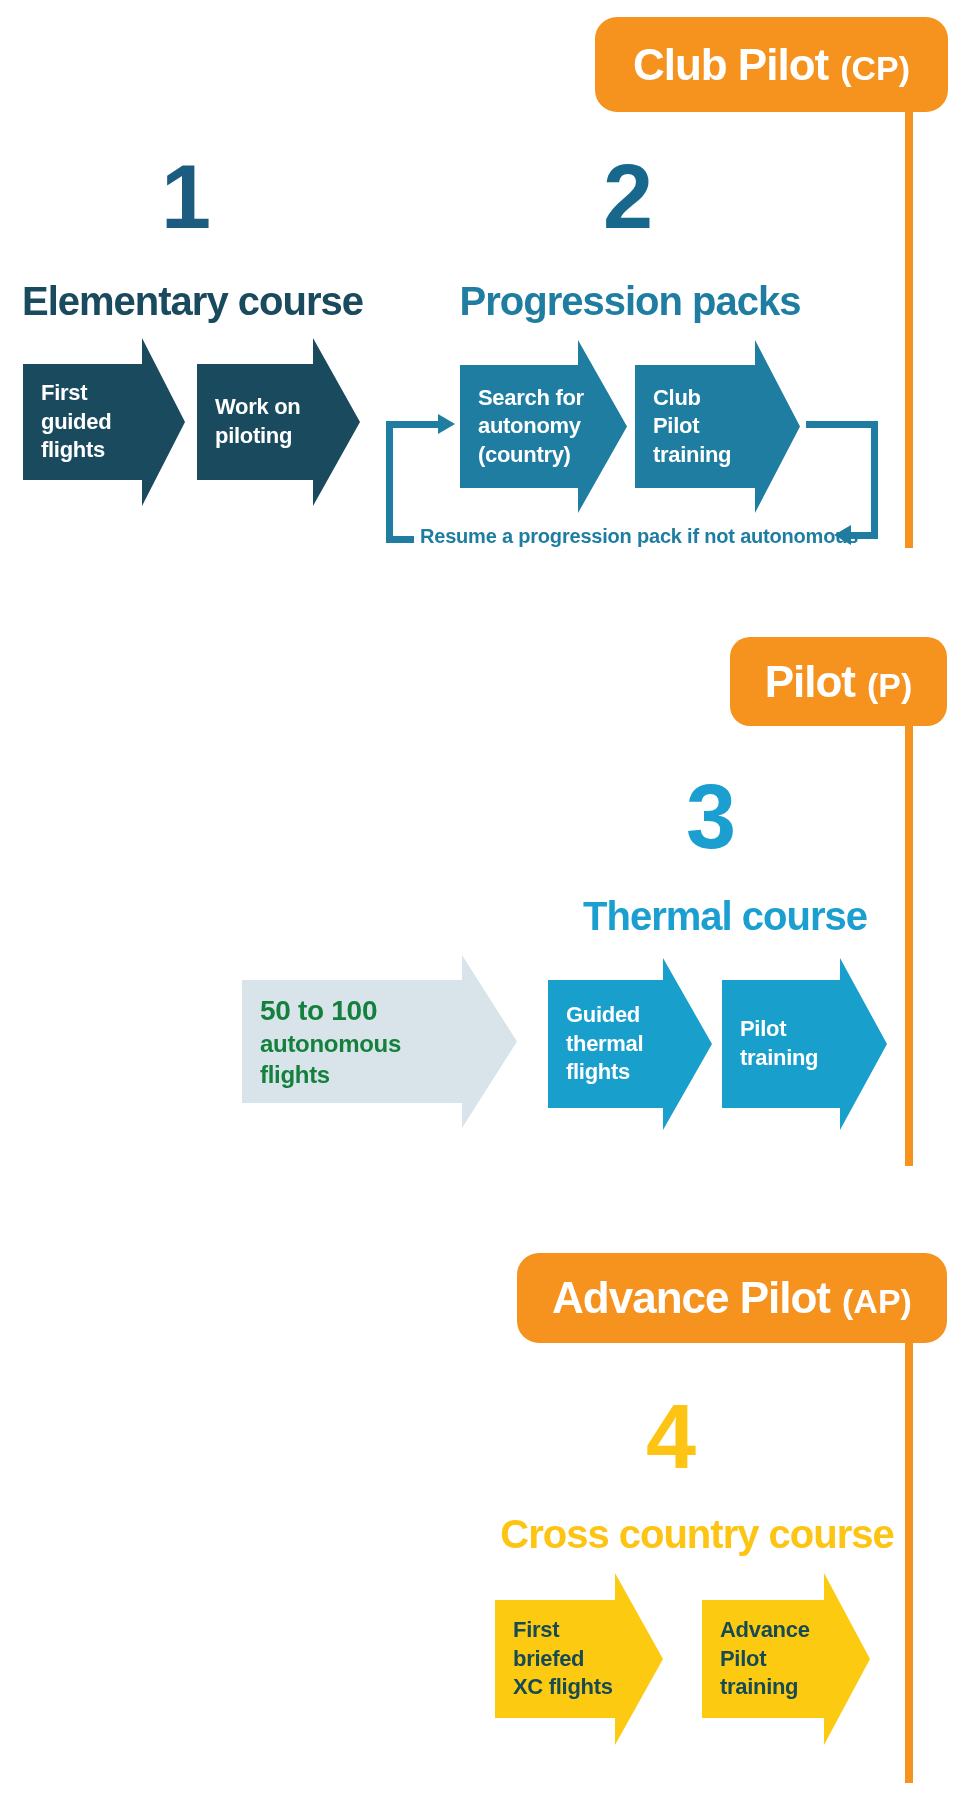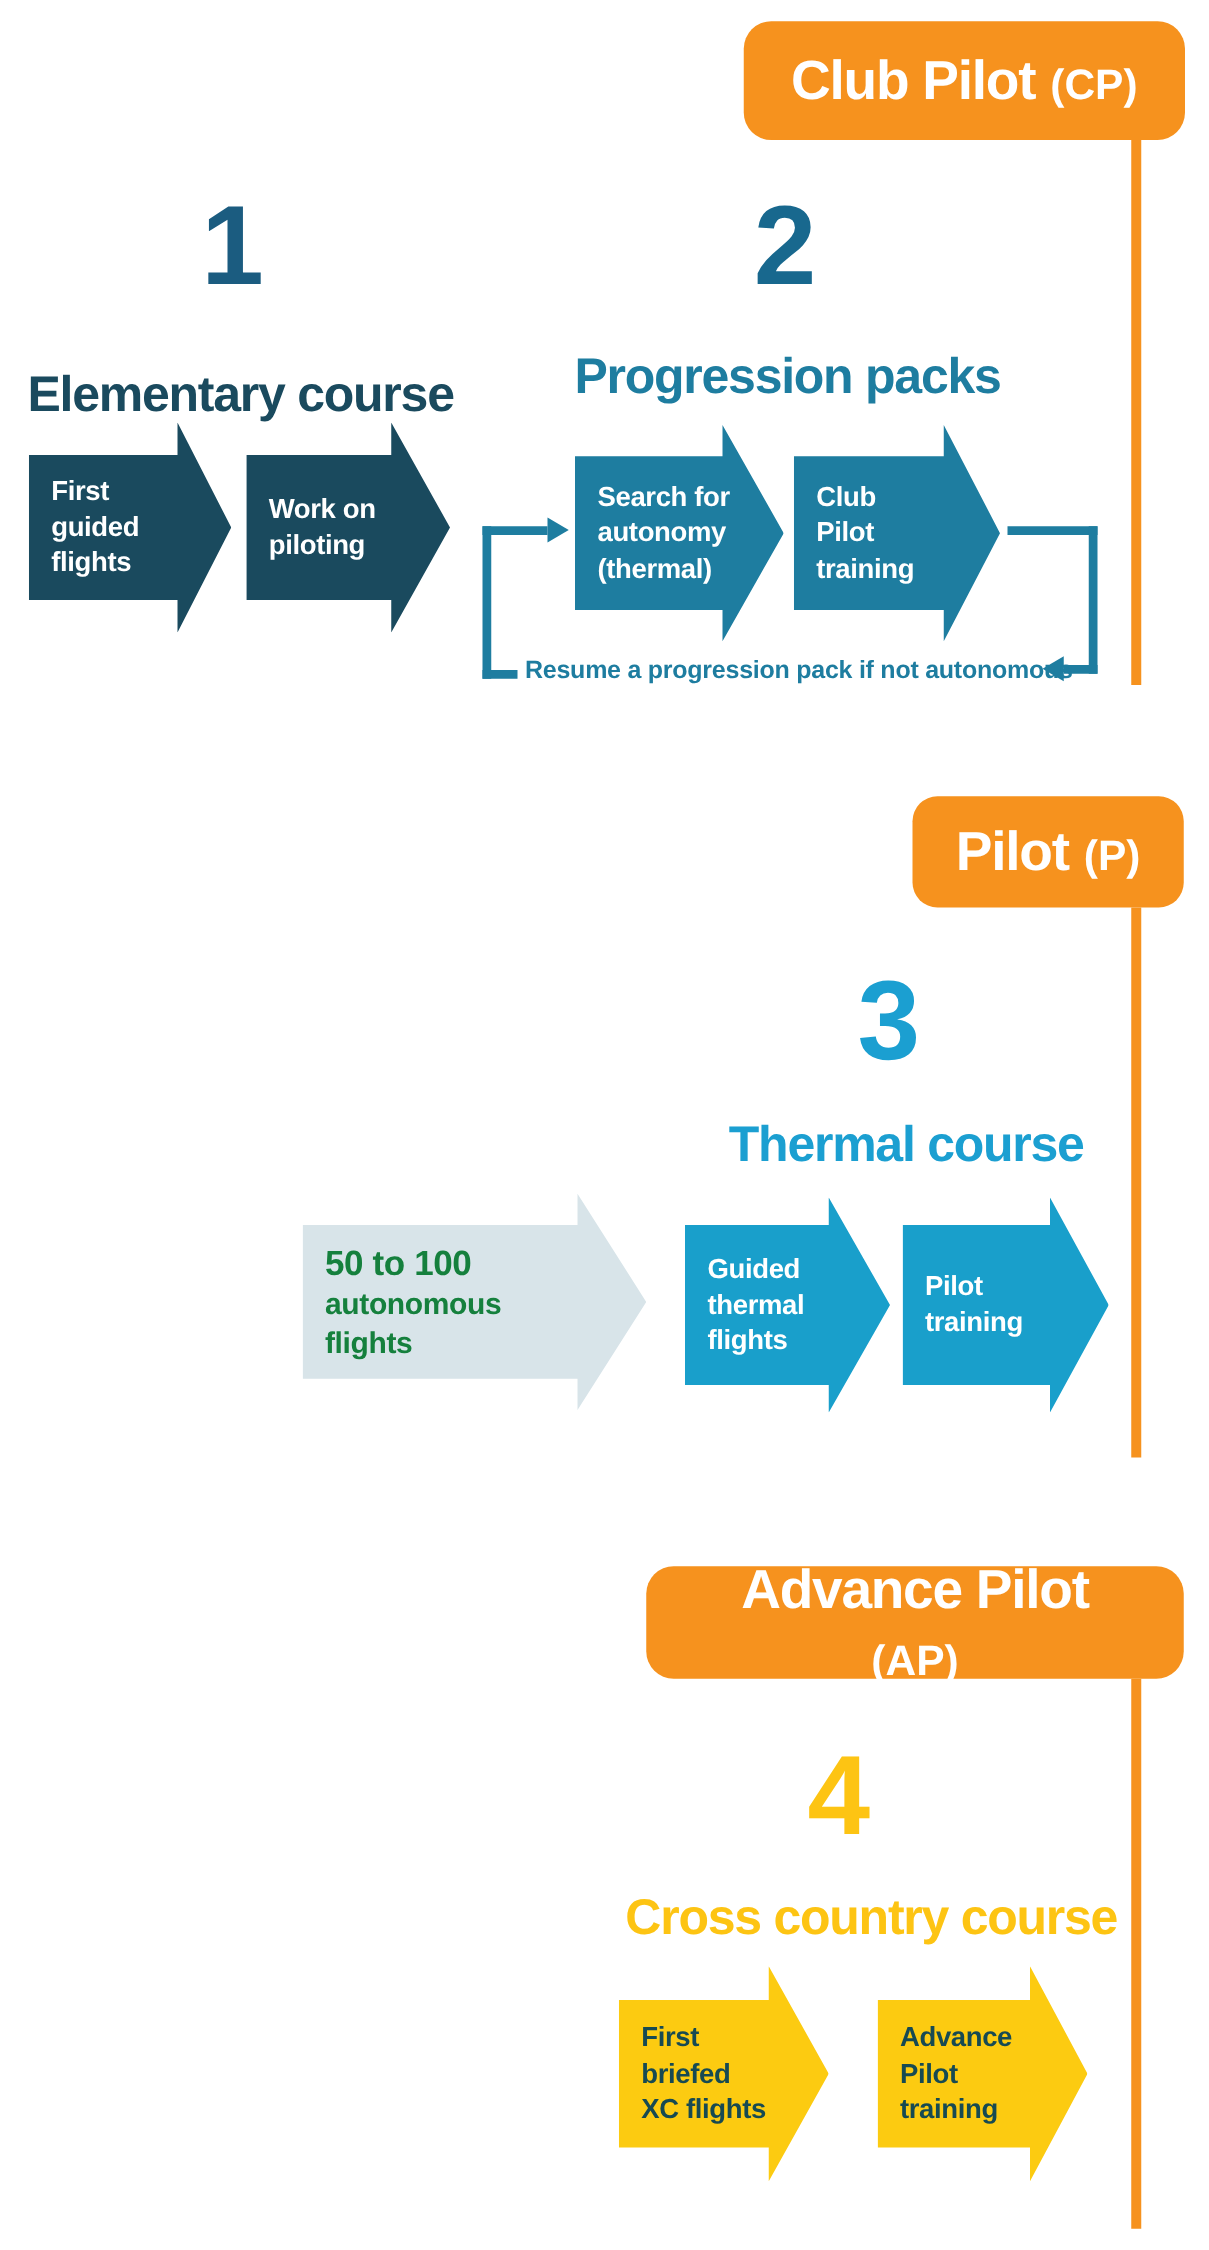--- a/index.html
+++ b/index.html
@@ -64,45 +64,45 @@
   <div class="spine" style="top:1343px;height:440px;"></div>
 
   <div class="badge" style="left:595px;top:17px;width:353px;height:95px;">
     <span class="badge-label">Club Pilot</span>
     <span class="badge-abbr">(CP)</span>
   </div>
   <div class="badge" style="left:730px;top:637px;width:217px;height:89px;border-radius:20px;">
     <span class="badge-label">Pilot</span>
     <span class="badge-abbr">(P)</span>
   </div>
-  <div class="badge" style="left:517px;top:1253px;width:430px;height:90px;flex-direction:column;">
+  <div class="badge" style="left:517px;top:1253px;width:430px;height:90px;">
     <span class="badge-label">Advance Pilot</span>
     <span class="badge-abbr">(AP)</span>
   </div>
 
   <div class="num t-num1" style="left:86px;top:152px;">1</div>
-  <div class="heading t-navy" style="left:22px;top:281px;margin-top:15px;">Elementary course</div>
+  <div class="heading t-navy" style="left:22px;top:281px;">Elementary course</div>
 
   <div class="block-arrow bg-navy" style="left:23px;top:338px;width:162px;height:168px;--hw:43px;--t:26px;">
     <div class="arrow-label">First
 guided
 flights</div>
   </div>
   <div class="block-arrow bg-navy" style="left:197px;top:338px;width:163px;height:168px;--hw:47px;--t:26px;">
     <div class="arrow-label">Work on
 piloting</div>
   </div>
 
   <div class="num t-num2" style="left:528px;top:152px;">2</div>
   <div class="heading t-teal center" style="left:430px;top:281px;width:400px;text-align:center;">Progression packs</div>
 
   <div class="block-arrow bg-teal" style="left:460px;top:340px;width:167px;height:173px;--hw:49px;--t:25px;">
     <div class="arrow-label">Search for
 autonomy
-(thermal)</div>
+(country)</div>
   </div>
   <div class="block-arrow bg-teal" style="left:635px;top:340px;width:165px;height:173px;--hw:45px;--t:25px;">
     <div class="arrow-label">Club
 Pilot
 training</div>
   </div>
 
   <div class="loop-seg" style="left:806px;top:421px;width:72px;height:7px;"></div>
   <div class="loop-seg" style="left:871px;top:421px;width:7px;height:118px;"></div>
   <div class="loop-seg" style="left:851px;top:532px;width:27px;height:7px;"></div>

